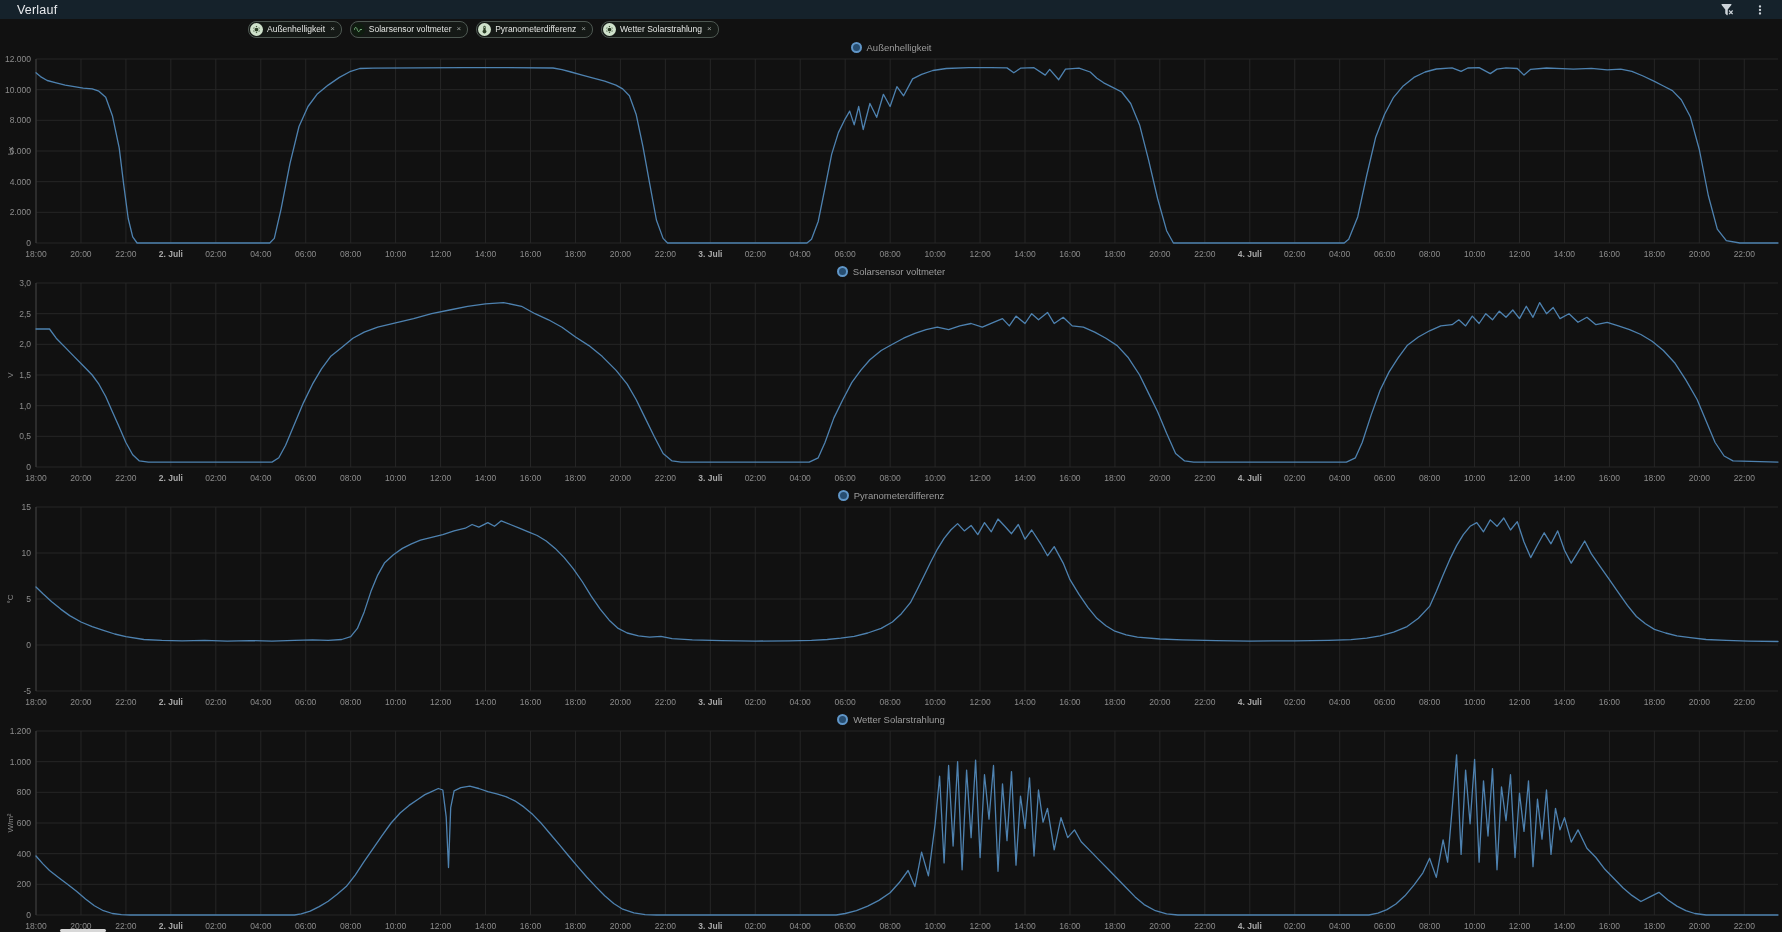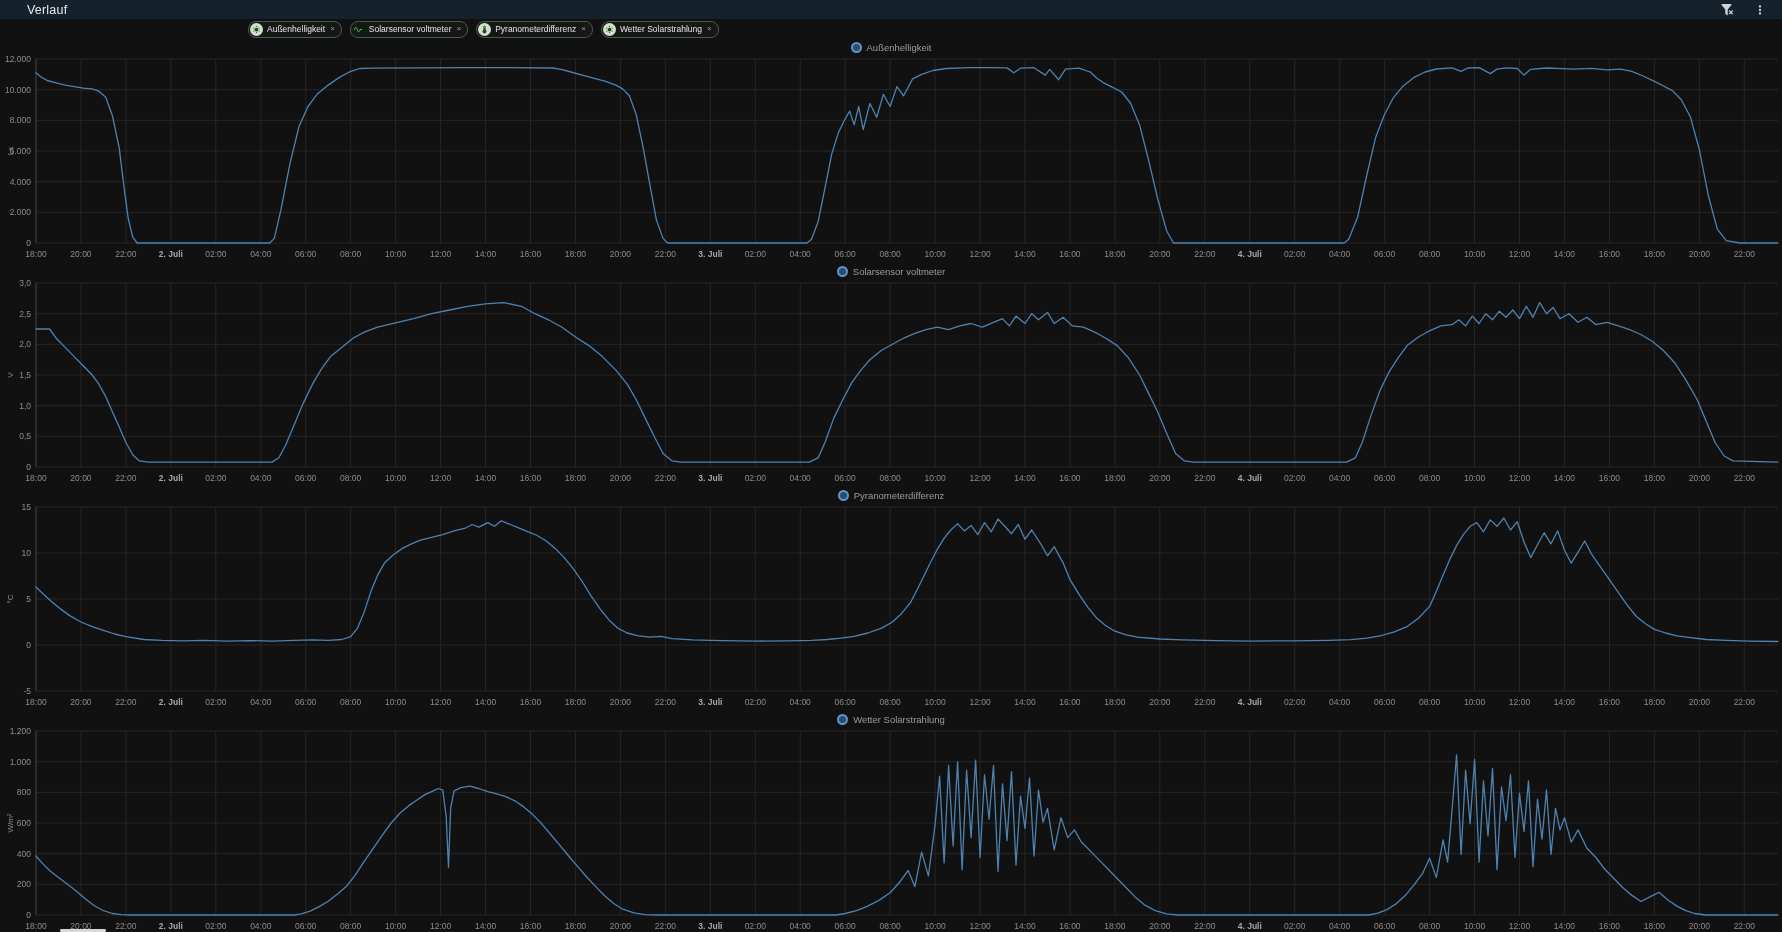--- a/index.html
+++ b/index.html
@@ -5,21 +5,21 @@
   html,body{margin:0;padding:0;}
   body{
     width:1782px;height:932px;overflow:hidden;
     background:#111111;
     font-family:"Liberation Sans",sans-serif;
     -webkit-font-smoothing:antialiased;
   }
   
   .app-header{
     height:19px;display:flex;align-items:center;
-    padding:0 14px 0 27px;box-sizing:border-box;
+    padding:0 14px 0 17px;box-sizing:border-box;
   }
   .app-title{font-size:12.5px;color:#e8eaed;letter-spacing:.2px;}
   .header-spacer{flex:1;}
   .header-iconbtn{
     background:none;border:none;padding:0;margin-left:18px;cursor:pointer;
     display:flex;align-items:center;justify-content:center;height:16px;width:16px;
   }
   .header-iconbtn svg{display:block;}
   
   .chips-row{

